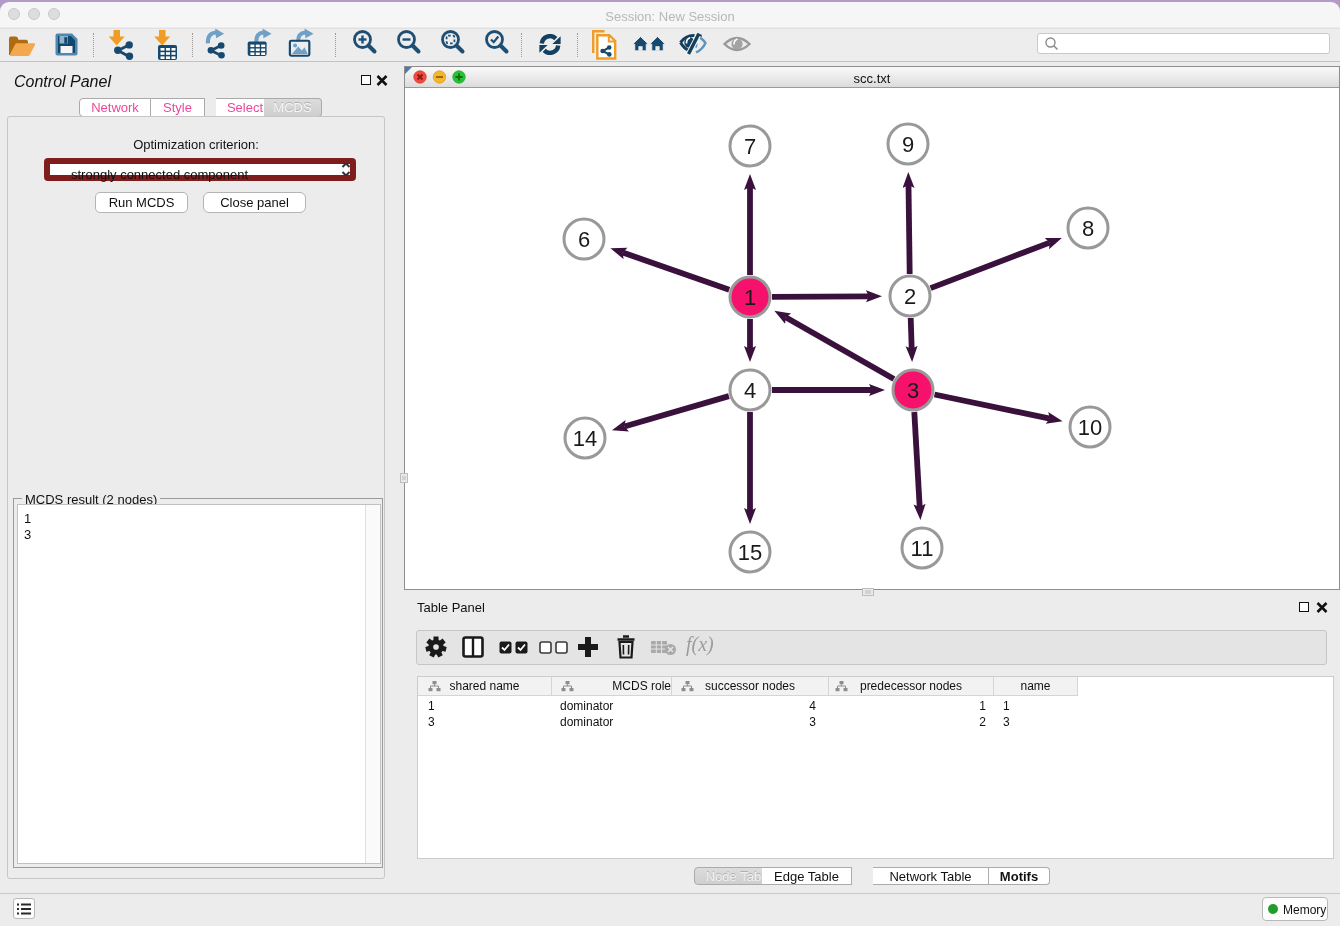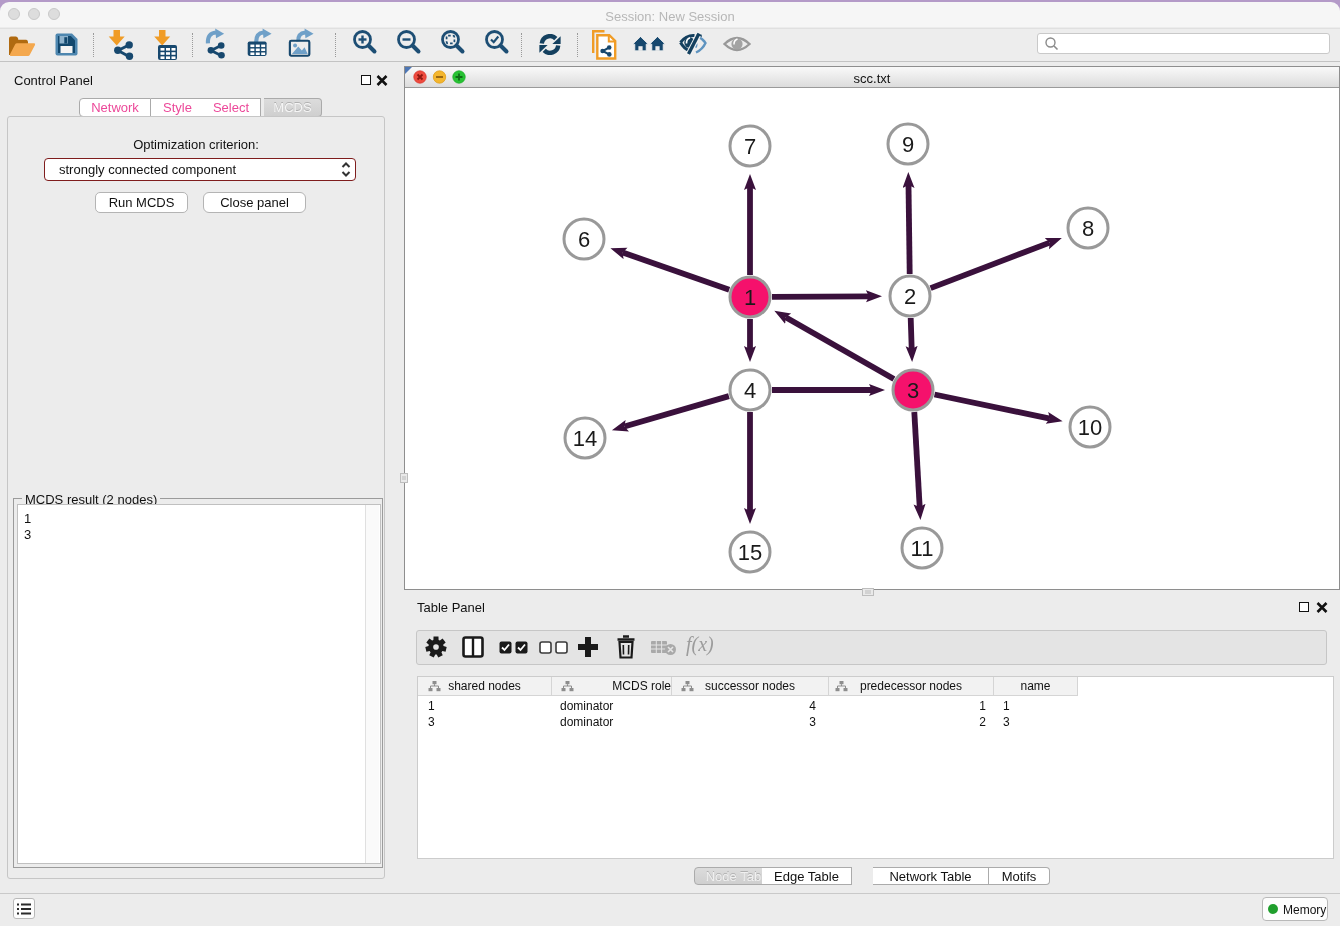--- a/index.html
+++ b/index.html
@@ -8,27 +8,27 @@
   body { font-family:"Liberation Sans", sans-serif; position:relative; }
   .abs { position:absolute; }
   
   #titlebar { left:0; top:2px; width:1340px; height:25px; background:#f6f6f6; border-radius:9px 9px 0 0; }
   .tl { position:absolute; top:8px; width:12px; height:12px; border-radius:50%; background:#dddddd; border:1px solid #c9c9c9; }
   #title { width:100%; text-align:center; top:9px; color:#b7b7b7; font-size:13px; }
   #toolbar { left:0; top:28px; width:1340px; height:34px; background:#ededed; border-bottom:1px solid #c3c3c3; border-top:1px solid #e0e0e0;}
   .tsep { position:absolute; top:33px; height:24px; width:1px; border-left:1px dotted #9a9a9a; }
   #search { left:1037px; top:33px; width:293px; height:21px; background:#ffffff; border:1px solid #c9c9c9; border-radius:3px; }
   
-  #cp-title { left:14px; top:73px; font-size:13px; color:#111; }
+  #cp-title { left:14px; top:73px; font-size:16px; color:#111;font-style:italic; }
   .wbtn-sq { position:absolute; width:10px; height:10px; border:1.5px solid #111; background:#fff; }
   .tab { position:absolute; top:98px; height:19px; background:#fff; border:1px solid #aaaaaa; font-size:13px; color:#ec4899; text-align:center; line-height:18px; }
   #tab-mcds { background:linear-gradient(#dcdcdc,#cfcfcf); color:#f5f5f5; text-shadow:0 -1px 0 #b0b0b0;text-align:center; }
   #cp-content { left:7px; top:116px; width:378px; height:763px; border:1px solid #c6c6c6; border-radius:3px; background:#ececec; }
   #opt-label { left:0px; top:137px; width:392px; text-align:center; font-size:13px; color:#111; }
-  #combo { left:44px; top:158px; width:312px; height:23px; background:#fff; border:1px solid #7f1d1d; border-radius:4px; font-size:13px; color:#111; line-height:21px; padding-left:14px; }
+  #combo { left:44px; top:158px; width:312px; height:23px; background:#fff; border:6px solid #7f1d1d; border-radius:4px; font-size:13px; color:#111; line-height:21px; padding-left:21px; }
   .btn { position:absolute; top:192px; height:21px; background:#fff; border:1px solid #b4b4b4; border-radius:5px; font-size:13px; color:#111; text-align:center; line-height:19px; }
   #mcds-box { left:13px; top:498px; width:370px; height:370px; border:1px solid #9b9b9b; background:#ececec; }
   #mcds-title { left:22px; top:492px; font-size:13px; color:#111; background:#ececec; padding:0 3px;text-align:center; }
   #mcds-text { left:17px; top:504px; width:364px; height:360px; background:#fff; border:1px solid #c0c0c0; font-size:13px; color:#111; padding:6px 6px 0 6px; line-height:16px; }
   #mcds-scroll { left:365px; top:505px; width:14px; height:358px; background:#fafafa; border-left:1px solid #e0e0e0; }
   
   #statusline { left:0; top:893px; width:1340px; height:1px; background:#c9c9c9; }
   #listbtn { left:13px; top:898px; width:22px; height:21px; background:#fdfdfd; border:1px solid #b9b9b9; border-radius:3px; }
   #membtn { left:1262px; top:897px; width:66px; height:24px; background:#fdfdfd; border:1px solid #b9b9b9; border-radius:4px; font-size:12px; color:#111; }
   
@@ -209,21 +209,21 @@
 
   <div class="abs" style="left:0;top:62px;width:1340px;height:831px;background:#ececec;"></div>
 
   <div class="abs" id="cp-title">Control Panel</div>
   <div class="wbtn-sq" style="left:361px;top:75px;"></div>
   <svg class="abs" style="left:376px;top:75px;" width="12" height="11" viewBox="0 0 12 11">
     <path d="M1.5,1 L10.5,10 M10.5,1 L1.5,10" stroke="#111" stroke-width="2.6"></path>
   </svg>
   <div class="tab" style="left:79px;width:72px;border-radius:4px 0 0 4px;">Network</div>
   <div class="tab" style="left:151px;width:54px;border-left:none;">Style</div>
-  <div class="tab" style="left:202px;width:59px;border-left:none;">Select</div>
+  <div class="tab" style="left:216px;width:59px;border-left:none;">Select</div>
   <div class="tab" id="tab-mcds" style="left:264px;width:58px;border-left:none;border-radius:0 4px 4px 0;">MCDS</div>
   <div class="abs" id="cp-content"></div>
   <div class="abs" id="opt-label">Optimization criterion:</div>
   <div class="abs" id="combo">strongly connected component</div>
   <svg class="abs" style="left:340px;top:161px;" width="12" height="17" viewBox="0 0 12 17">
     <path d="M2.5,6 L6,2.5 L9.5,6 M2.5,11 L6,14.5 L9.5,11" fill="none" stroke="#333" stroke-width="2"></path>
   </svg>
   <div class="btn" style="left:95px;width:93px;">Run MCDS</div>
   <div class="btn" style="left:203px;width:103px;border-radius:6px;">Close panel</div>
   <div class="abs" id="mcds-box"></div>
@@ -355,21 +355,21 @@
       <line x1="0" y1="9" x2="16" y2="9"></line>
       <line x1="5.3" y1="1" x2="5.3" y2="13"></line>
       <line x1="10.6" y1="1" x2="10.6" y2="13"></line>
     </g>
     <circle cx="19.5" cy="9.5" r="5.5" fill="#a9a9a9"></circle>
     <path d="M17,7 L22,12 M22,7 L17,12" stroke="#e4e4e4" stroke-width="1.6"></path>
   </svg>
   <div class="abs" style="left:686px;top:633px;width:40px;font-family:'Liberation Serif',serif;font-style:italic;font-size:20px;color:#9c9c9c;">f(x)</div>
 
   <div class="abs" id="tp-table">
-    <div class="th" style="left:0;width:134px;">shared nodes</div>
+    <div class="th" style="left:0;width:134px;">shared name</div>
     <div class="th" style="left:134px;width:120px;text-align:right;">MCDS role</div>
     <div class="th" style="left:254px;width:157px;">successor nodes</div>
     <div class="th" style="left:411px;width:165px;">predecessor nodes</div>
     <div class="th" style="left:576px;width:84px;">name</div>
     <div class="td" style="left:10px;top:21px;">1</div>
     <div class="td" style="left:142px;top:21px;">dominator</div>
     <div class="td" style="left:380px;top:21px;width:18px;text-align:right;">4</div>
     <div class="td" style="left:550px;top:21px;width:18px;text-align:right;">1</div>
     <div class="td" style="left:585px;top:21px;">1</div>
     <div class="td" style="left:10px;top:37px;">3</div>
@@ -406,13 +406,13 @@
     <g fill="#8d8d8d">
       <rect x="4.5" y="0" width="4" height="3.2"></rect>
       <rect x="0.5" y="7" width="4" height="3.2"></rect>
       <rect x="8.5" y="7" width="4" height="3.2"></rect>
     </g>
     <path d="M6.5,3.2 L6.5,5 M2.5,7 L2.5,5 L10.5,5 L10.5,7" stroke="#8d8d8d" stroke-width="1" fill="none"></path>
   </svg>
   <div class="btab" id="btab-node" style="left:694px;width:89px;border-radius:4px 0 0 4px;">Node Table</div>
   <div class="btab" style="left:762px;width:90px;border-left:none;">Edge Table</div>
   <div class="btab" style="left:873px;width:116px;border-left:none;">Network Table</div>
-  <div class="btab" style="left:989px;width:61px;border-left:none;border-radius:0 4px 4px 0;">Motifs</div>
+  <div class="btab" style="left:989px;width:61px;border-left:none;border-radius:0 4px 4px 0;font-weight:bold;">Motifs</div>
 
 </body></html>

